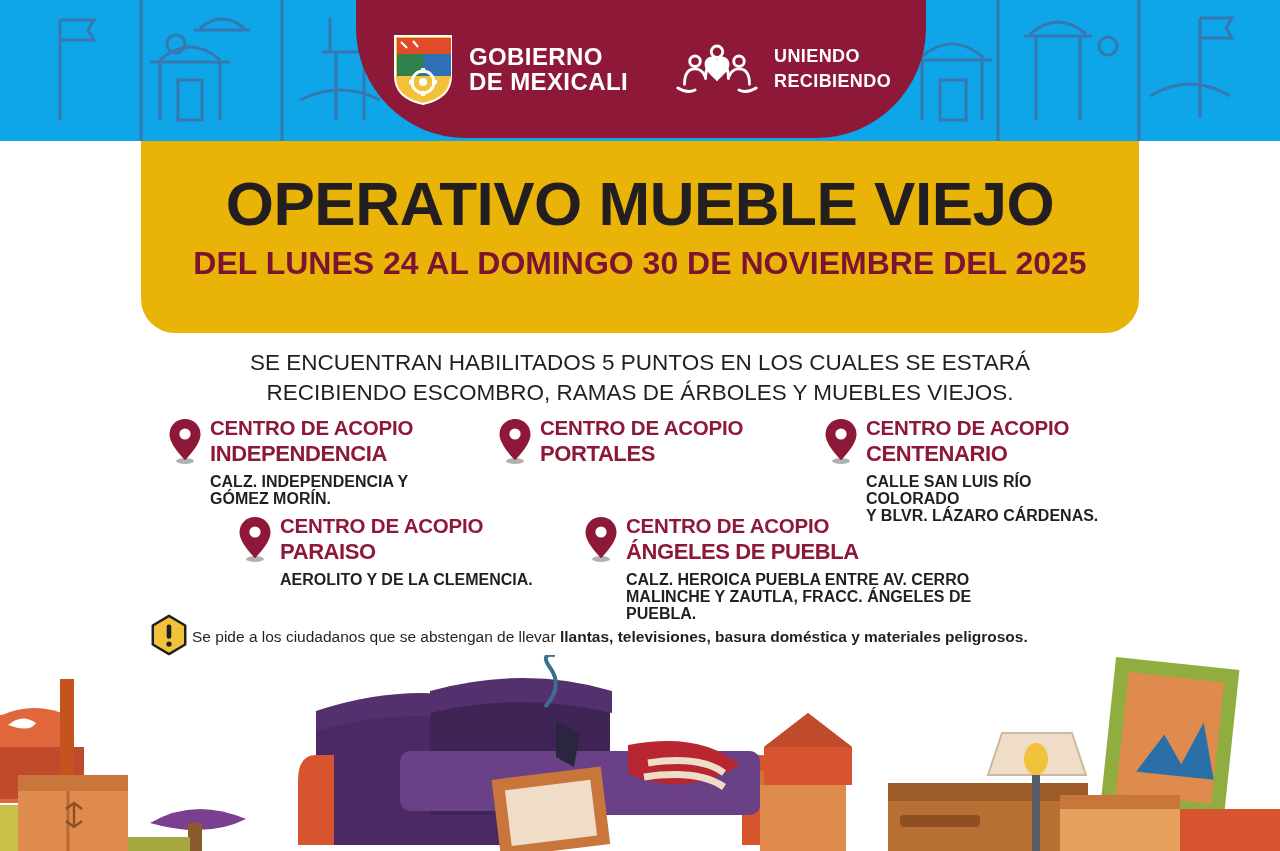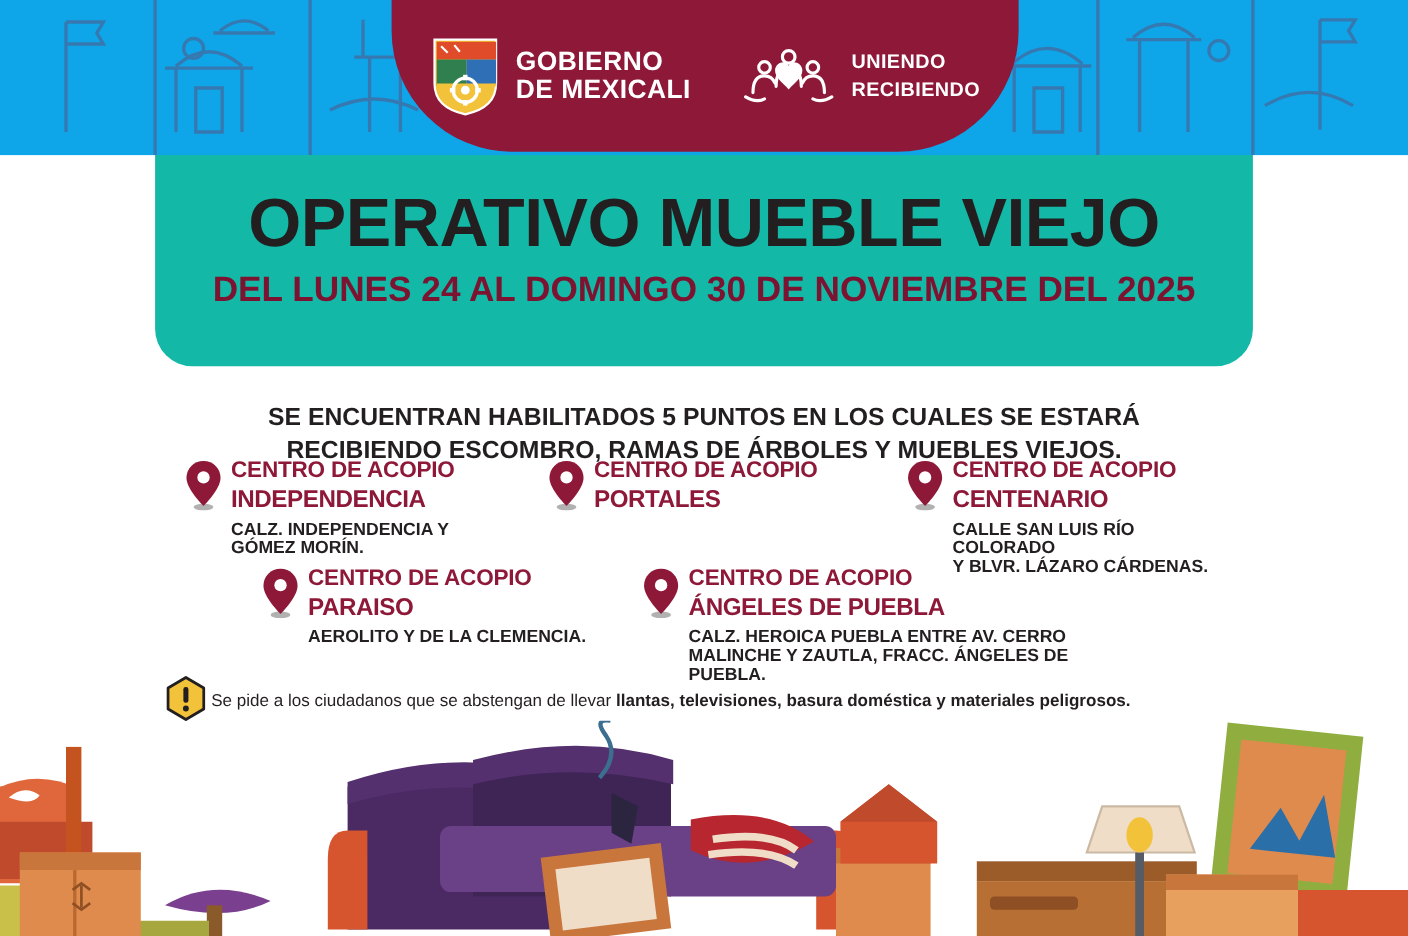--- a/index.html
+++ b/index.html
@@ -48,21 +48,21 @@
   .ue-text {
     color: #ffffff; font-weight: bold; font-size: 18px;
     line-height: 25px; letter-spacing: .4px;
   }
 
   
   .title-panel {
     position: absolute;
     left: 141px; top: 141px;
     width: 998px; height: 192px;
-    background: #14b8a6;
+    background: #eab308;
     border-radius: 0 0 34px 34px;
     text-align: center;
     padding-top: 26px;
   }
   .title-main {
     color: #231f20;
     font-size: 62px; font-weight: bold;
     letter-spacing: -0.5px;
     line-height: 74px;
     white-space: nowrap;
@@ -71,25 +71,25 @@
     color: #7c1431;
     font-size: 32px; font-weight: bold;
     line-height: 40px;
     margin-top: 2px;
     white-space: nowrap;
   }
 
   
   .intro {
     position: absolute;
-    left: 140px; top: 364px;
+    left: 140px; top: 348px;
     width: 1000px;
     text-align: center;
     color: #231f20;
-    font-size: 22.5px; font-weight: bold;
+    font-size: 22.5px; font-weight: normal;
     line-height: 30px;
   }
 
   
   .centers-row1 {
     position: absolute; left: 168px; top: 414px;
     width: 960px; display: flex;
   }
   .centers-row2 {
     position: absolute; left: 238px; top: 512px;

